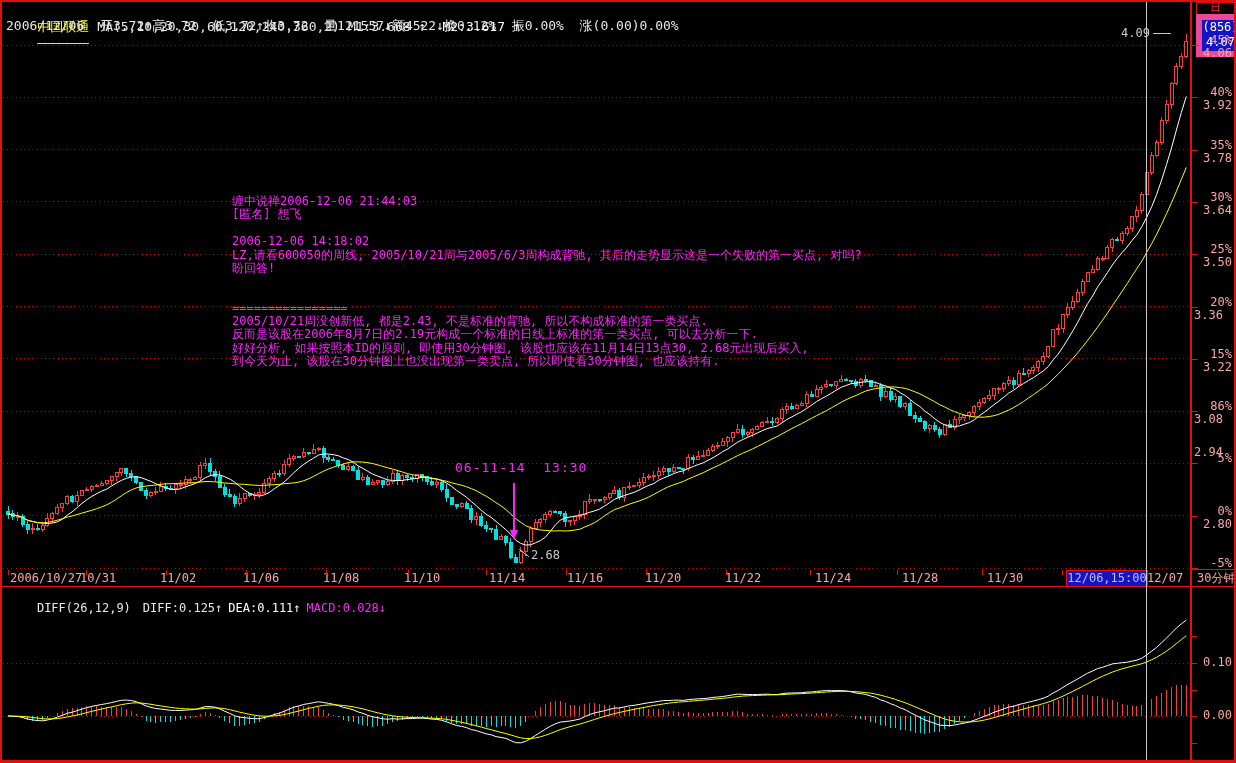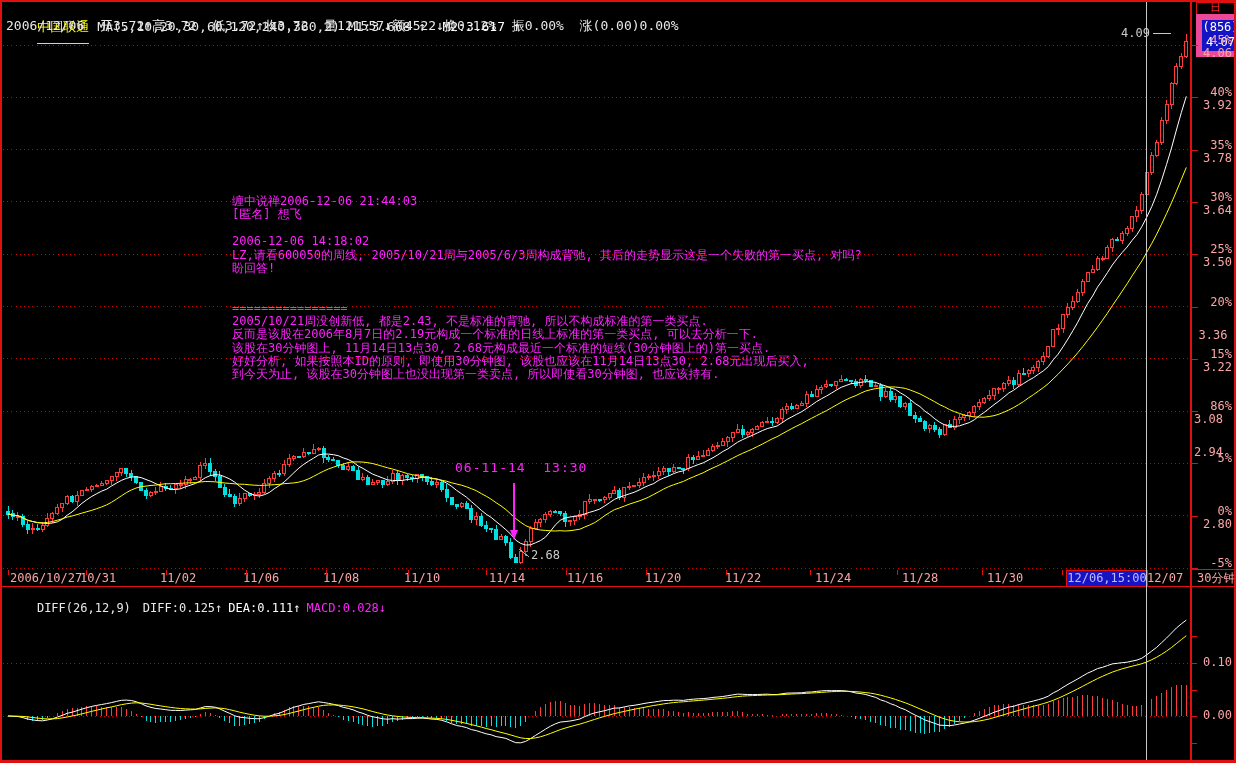--- a/index.html
+++ b/index.html
@@ -778,37 +778,37 @@
   <div id="hdr2" class="txt c-w fs13">2006/12/06  开3.72↑高3.72  低3.72↑收3.72  量121557↓额4522↓换0.12%  振0.00%  涨(0.00)0.00%</div>
 
   <div id="period-tab" class="abs"><span>日</span></div>
   <div id="quote-box" class="abs">
     <div>(856)</div>
     <div>4.07</div>
   </div>
 
   <div id="high-marker" class="txt c-g fs12">4.09</div>
   <div id="note1" class="txt c-m fs12"><div>缠中说禅2006-12-06 21:44:03</div><div>[匿名] 想飞</div><div>&nbsp;</div><div>2006-12-06 14:18:02</div><div>LZ,请看600050的周线, 2005/10/21周与2005/6/3周构成背驰, 其后的走势显示这是一个失败的第一买点, 对吗?</div><div>盼回答!</div></div>
-  <div id="note2" class="txt c-m fs12"><div>================</div><div>2005/10/21周没创新低, 都是2.43, 不是标准的背驰, 所以不构成标准的第一类买点.</div><div>反而是该股在2006年8月7日的2.19元构成一个标准的日线上标准的第一类买点, 可以去分析一下.</div><div>该股在30分钟图上, 11月14日13点30, 2.68元构成最近一个标准的短线(30分钟图上的)第一买点.</div><div>好好分析, 如果按照本ID的原则, 即使用30分钟图, 该股也应该在11月14日13点30, 2.68元出现后买入,</div><div>到今天为止, 该股在30分钟图上也没出现第一类卖点, 所以即使看30分钟图, 也应该持有.</div></div>
+  <div id="note2" class="txt c-m fs12"><div>================</div><div>2005/10/21周没创新低, 都是2.43, 不是标准的背驰, 所以不构成标准的第一类买点.</div><div>反而是该股在2006年8月7日的2.19元构成一个标准的日线上标准的第一类买点, 可以去分析一下.</div><div>好好分析, 如果按照本ID的原则, 即使用30分钟图, 该股也应该在11月14日13点30, 2.68元出现后买入,</div><div>到今天为止, 该股在30分钟图上也没出现第一类卖点, 所以即使看30分钟图, 也应该持有.</div></div>
   <div id="pivot-label" class="txt c-m fs13">06-11-14  13:30</div>
   <div id="low-label" class="txt c-g fs12">2.68</div>
 
   <div id="right-scale">
       <div class="txt c-c fs12" style="left: 1194px; top: 34px; width: 38px; text-align: right;">45%</div>
       <div class="txt c-c fs12" style="left: 1194px; top: 47px; width: 38px; text-align: right;">4.06</div>
       <div class="txt c-c fs12" style="left: 1194px; top: 86.3px; width: 38px; text-align: right;">40%</div>
       <div class="txt c-c fs12" style="left: 1194px; top: 99.3px; width: 38px; text-align: right;">3.92</div>
       <div class="txt c-c fs12" style="left: 1194px; top: 138.6px; width: 38px; text-align: right;">35%</div>
       <div class="txt c-c fs12" style="left: 1194px; top: 151.6px; width: 38px; text-align: right;">3.78</div>
       <div class="txt c-c fs12" style="left: 1194px; top: 190.9px; width: 38px; text-align: right;">30%</div>
       <div class="txt c-c fs12" style="left: 1194px; top: 203.9px; width: 38px; text-align: right;">3.64</div>
       <div class="txt c-c fs12" style="left: 1194px; top: 243.2px; width: 38px; text-align: right;">25%</div>
       <div class="txt c-c fs12" style="left: 1194px; top: 256.2px; width: 38px; text-align: right;">3.50</div>
       <div class="txt c-c fs12" style="left: 1194px; top: 295.5px; width: 38px; text-align: right;">20%</div>
-      <div class="txt c-c fs12" style="left: 1194px; top: 308.5px; width: 38px; text-align: center; margin-top: 20px;">3.36</div>
+      <div class="txt c-c fs12" style="left: 1194px; top: 308.5px; width: 38px; text-align: left;">3.36</div>
       <div class="txt c-c fs12" style="left: 1194px; top: 347.8px; width: 38px; text-align: right;">15%</div>
       <div class="txt c-c fs12" style="left: 1194px; top: 360.8px; width: 38px; text-align: right;">3.22</div>
       <div class="txt c-c fs12" style="left: 1194px; top: 400.1px; width: 38px; text-align: right;">86%</div>
       <div class="txt c-c fs12" style="left: 1194px; top: 413.1px; width: 38px; text-align: left;">3.08</div>
       <div class="txt c-c fs12" style="left: 1194px; top: 452.4px; width: 38px; text-align: right;">5%</div>
       <div class="txt c-c fs12" style="left: 1194px; top: 446px; width: 38px; text-align: left;">2.94</div>
       <div class="txt c-c fs12" style="left: 1194px; top: 504.7px; width: 38px; text-align: right;">0%</div>
       <div class="txt c-c fs12" style="left: 1194px; top: 517.7px; width: 38px; text-align: right;">2.80</div>
       <div class="txt c-c fs12" style="left: 1194px; top: 557px; width: 38px; text-align: right;">-5%</div>
     </div>

